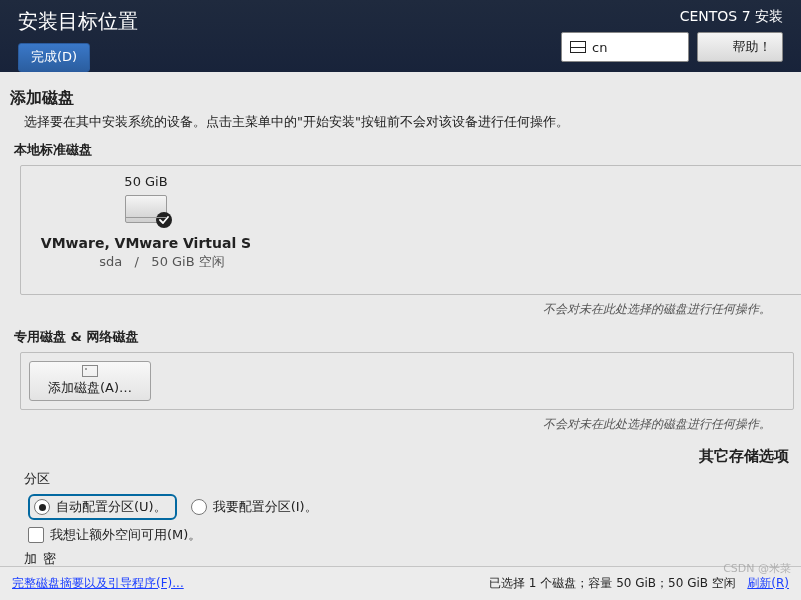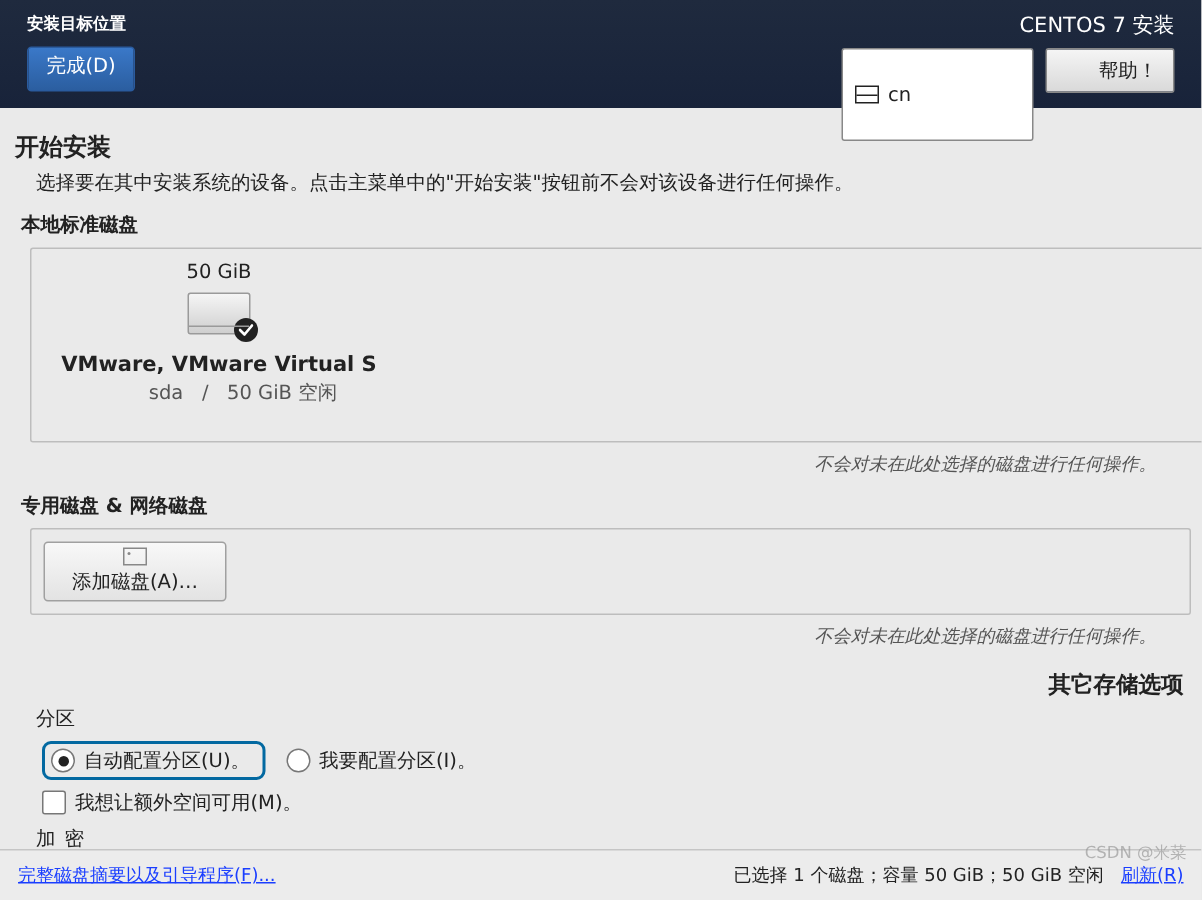--- a/index.html
+++ b/index.html
@@ -18,21 +18,21 @@
   
   .header {
     background: linear-gradient(#1f2a3e, #18233a);
     color: #fff;
     height: 68px;
     padding: 4px 18px 0 18px;
     display: flex;
     justify-content: space-between;
   }
   .header-left { display: flex; flex-direction: column; gap: 4px; }
-  .header-title { font-size: 11px; margin-top: 4px; font-weight: bold; }
+  .header-title { font-size: 20px; margin-top: 4px; }
   .done-button {
     display: inline-block;
     margin-top: 4px;
     width: 70px;
     height: 28px;
     line-height: 26px;
     text-align: center;
     border: 1px solid #2a5b9e;
     border-radius: 3px;
     background: linear-gradient(#3a78c8, #2b5ea0);
@@ -41,21 +41,21 @@
     cursor: pointer;
   }
   .header-right { text-align: right; }
   .header-product { font-size: 14px; margin-top: 4px; margin-bottom: 6px; }
   .header-row2 { display:flex; gap:8px; justify-content:flex-end; }
   .lang-selector {
     width: 110px; height: 28px;
     background: #fff; color:#222;
     border:1px solid #888; border-radius:2px;
     display:flex; align-items:center;
-    padding:16px 8px; gap:6px;
+    padding:0 8px; gap:6px;
   }
   .kb-icon {
     display:inline-block;
     width:14px; height:10px;
     border:1px solid #222;
     position:relative;
   }
   .kb-icon::after {
     content:""; position:absolute;
     left:0; top:50%; right:0; border-top:1px solid #222;
@@ -179,21 +179,21 @@
       </div>
       <div class="help-button">
         <span>帮助！</span>
       </div>
     </div>
   </div>
 </div>
 
 <div class="content">
 
-  <div class="h1">开始安装</div>
+  <div class="h1">添加磁盘</div>
   <div class="desc">选择要在其中安装系统的设备。点击主菜单中的"开始安装"按钮前不会对该设备进行任何操作。</div>
 
   <div class="subhead">本地标准磁盘</div>
   <div class="disk-panel">
     <div class="disk-item">
       <div class="disk-size">50 GiB</div>
       <div class="hdd">
         <div class="check-badge">
           <svg viewBox="0 0 10 10">
               <path d="M1 5 L4 8 L9 2" stroke="#fff" stroke-width="1.8" fill="none" stroke-linecap="round" stroke-linejoin="round"></path>

